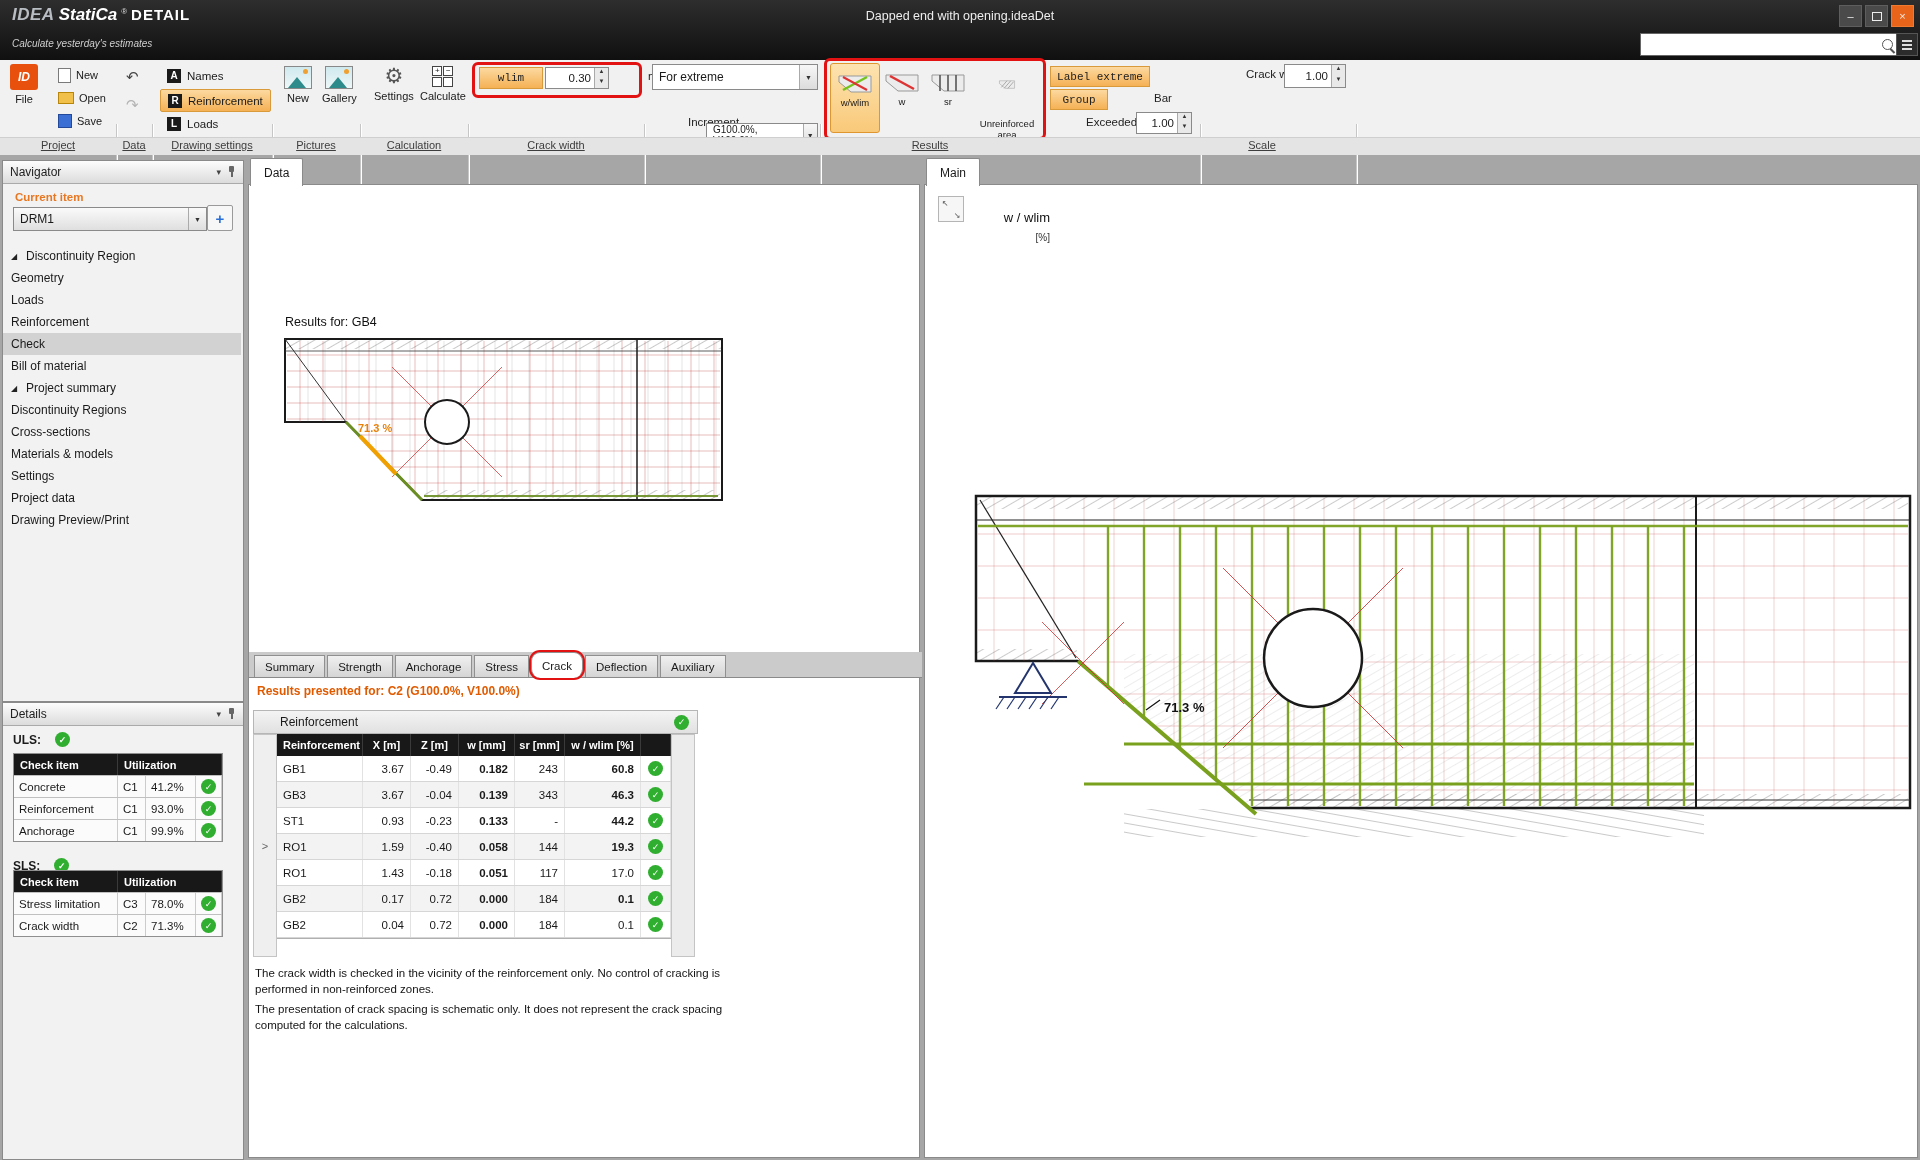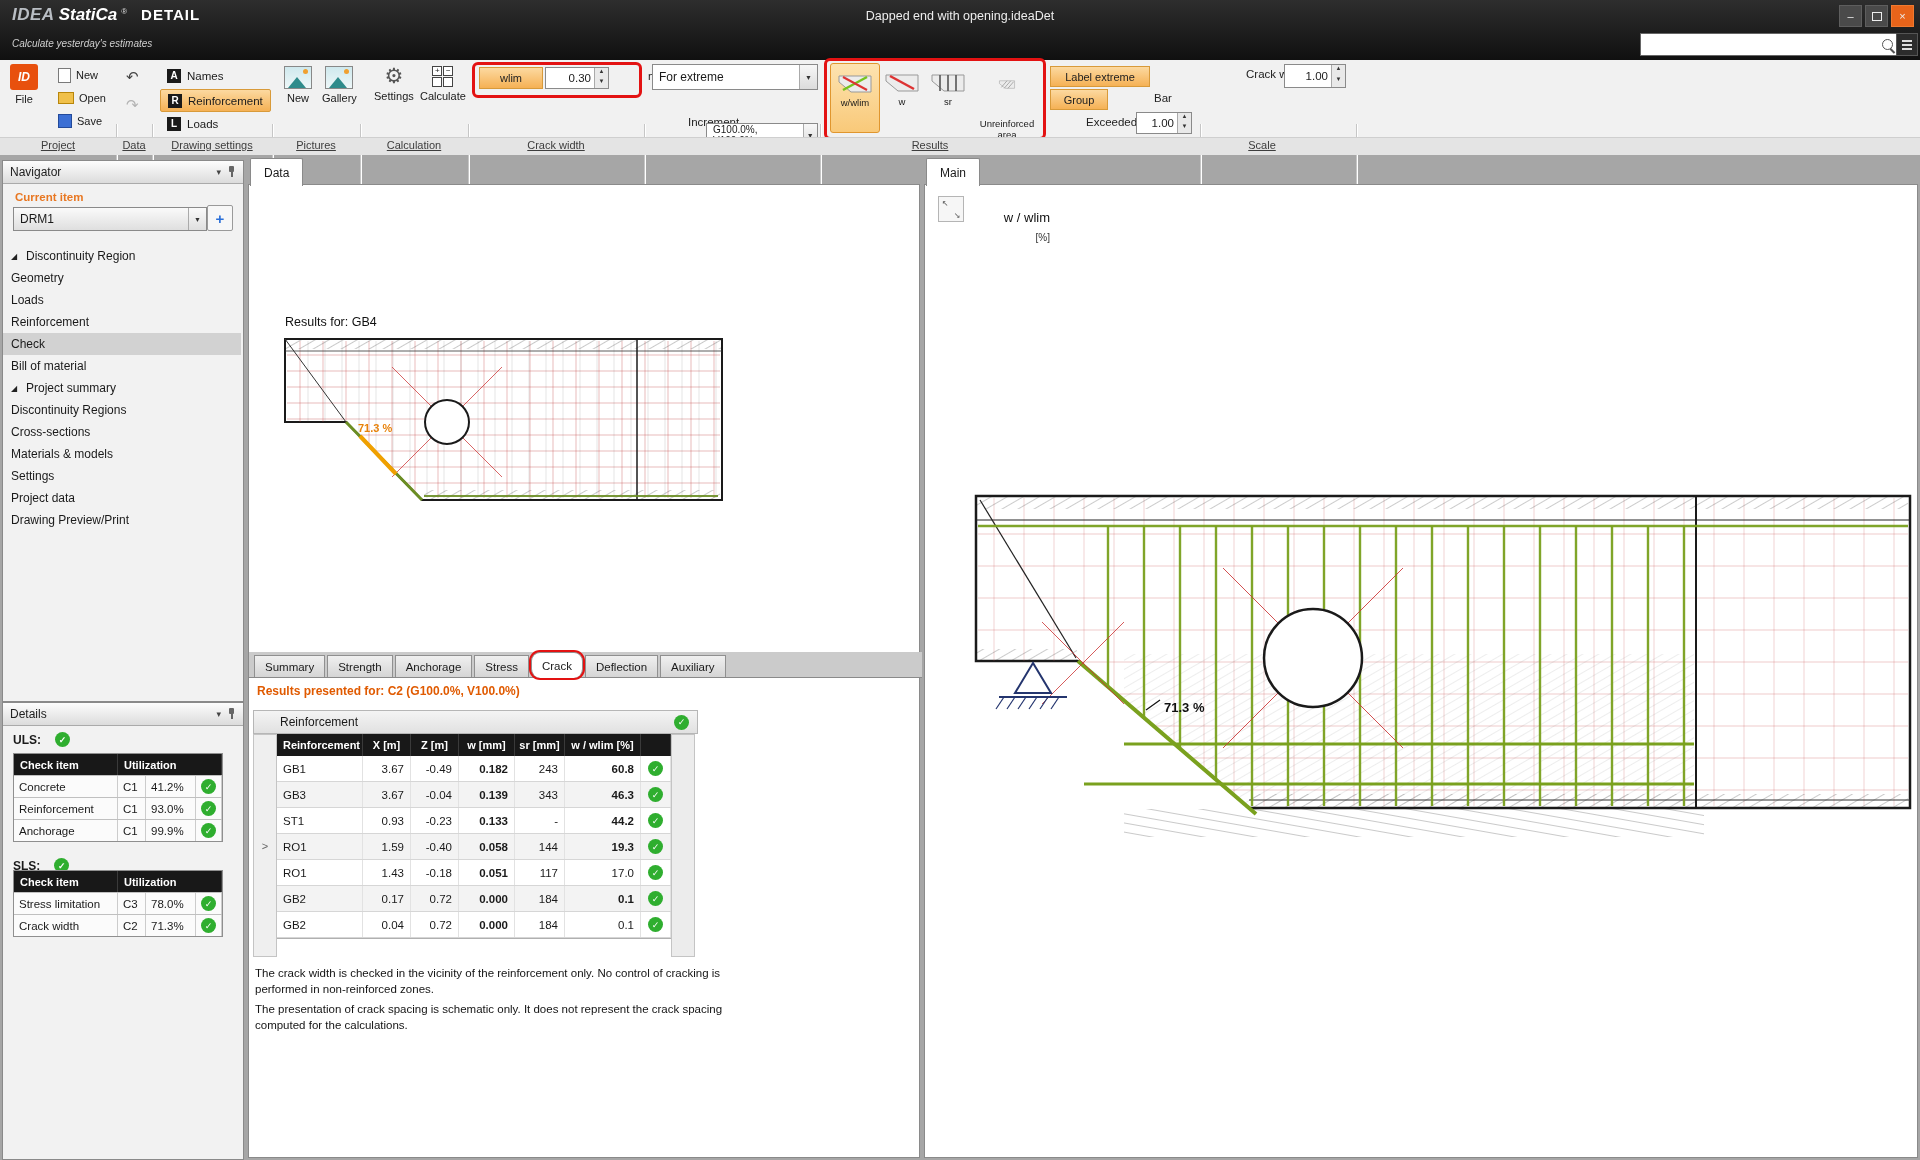--- a/index.html
+++ b/index.html
@@ -7,21 +7,21 @@
        font-family:"Liberation Sans",sans-serif;overflow:hidden;color:#1a1a1a;}
   .abs{position:absolute;}
 
   
   .titlebar{position:absolute;left:0;top:0;width:1920px;height:60px;
             background:linear-gradient(#2e2e2e,#101010);border-bottom:1px solid #000;color:#fff;}
   .logo{position:absolute;left:12px;top:5px;display:flex;align-items:baseline;gap:4px;}
   .l-idea{font-weight:bold;font-style:italic;font-size:17px;color:#b9bec4;letter-spacing:.5px;}
   .l-stat{font-weight:bold;font-style:italic;font-size:17px;color:#fff;}
   .l-reg{font-size:8px;color:#ddd;position:relative;top:-6px;}
-  .l-mode{font-weight:bold;font-size:15px;color:#fff;margin-left:10px;letter-spacing:1px;}
+  .l-mode{font-weight:bold;font-size:15px;color:#fff;margin-left:0;letter-spacing:1px;}
   .tb-title{position:absolute;left:50%;top:9px;transform:translateX(-50%);font-size:12.5px;color:#ededed;}
   .tb-tagline{position:absolute;left:12px;top:38px;font-style:italic;font-size:10px;color:#cfcfcf;}
   .winbtns{position:absolute;right:6px;top:5px;display:flex;gap:3px;}
   .wb{width:21px;height:20px;background:#4a4a4a;border:1px solid #5e5e5e;display:flex;align-items:center;
       justify-content:center;color:#eee;font-size:11px;}
   .wb.close{background:#e8641a;border-color:#f07a30;}
   .wb .sq{width:8px;height:7px;border:1.5px solid #eee;display:inline-block;}
   .searchbox{position:absolute;left:1640px;top:33px;width:252px;height:21px;background:#fff;
              border:1px solid #666;display:flex;align-items:center;justify-content:flex-end;padding-right:6px;}
   .mag{width:9px;height:9px;border:1.5px solid #555;border-radius:50%;position:relative;display:inline-block;}
@@ -49,21 +49,21 @@
   .on{background:linear-gradient(#fcd9a0,#f5b155);border:1px solid #d89a3a;}
   .i-pic{width:26px;height:21px;background:linear-gradient(#cfe9ee,#eef7f8);border:1px solid #888;position:relative;overflow:hidden;}
   .i-pic .mtn{position:absolute;bottom:0;left:3px;width:0;height:0;border-left:9px solid transparent;
               border-right:9px solid transparent;border-bottom:11px solid #2e8b8b;}
   .i-pic .sun{position:absolute;top:2px;right:3px;width:5px;height:5px;border-radius:50%;background:#f0a030;}
   .i-gear{font-size:21px;color:#555;line-height:22px;}
   .i-calc{width:21px;height:21px;display:grid;grid-template-columns:1fr 1fr;grid-template-rows:1fr 1fr;gap:1px;}
   .i-calc span{background:#fff;border:1px solid #444;font-size:8px;line-height:8px;display:flex;align-items:center;justify-content:center;}
   .redbox{position:absolute;border:3px solid #e31212;border-radius:6px;}
   .chip{background:linear-gradient(#fcd9a0,#f5b155);border:1px solid #d89a3a;font-size:11px;
-        display:flex;align-items:center;justify-content:center;color:#222;position:absolute;}
+        display:flex;align-items:center;justify-content:center;color:#222;position:absolute;font-family:Liberation Mono, monospace;}
   .spin{position:absolute;background:#fff;border:1px solid #8a8a8a;display:flex;align-items:stretch;font-size:11.5px;}
   .spin .val{flex:1;display:flex;align-items:center;justify-content:flex-end;padding-right:3px;}
   .spin .arr{width:13px;border-left:1px solid #aaa;display:flex;flex-direction:column;}
   .spin .arr span{flex:1;font-size:6px;line-height:7px;text-align:center;color:#333;background:#e9e9e9;}
   .dd{position:absolute;background:#fff;border:1px solid #8a8a8a;display:flex;align-items:center;font-size:12px;padding-left:6px;}
   .dd .dbtn{margin-left:auto;width:17px;align-self:stretch;border-left:1px solid #aaa;
             background:linear-gradient(#f7f7f7,#dcdcdc);display:flex;align-items:center;justify-content:center;
             font-size:7px;color:#333;}
   .rlbl{position:absolute;font-size:11.5px;color:#222;white-space:nowrap;padding-left:36px;}
   .resbtn{position:absolute;display:flex;flex-direction:column;align-items:center;justify-content:flex-start;

